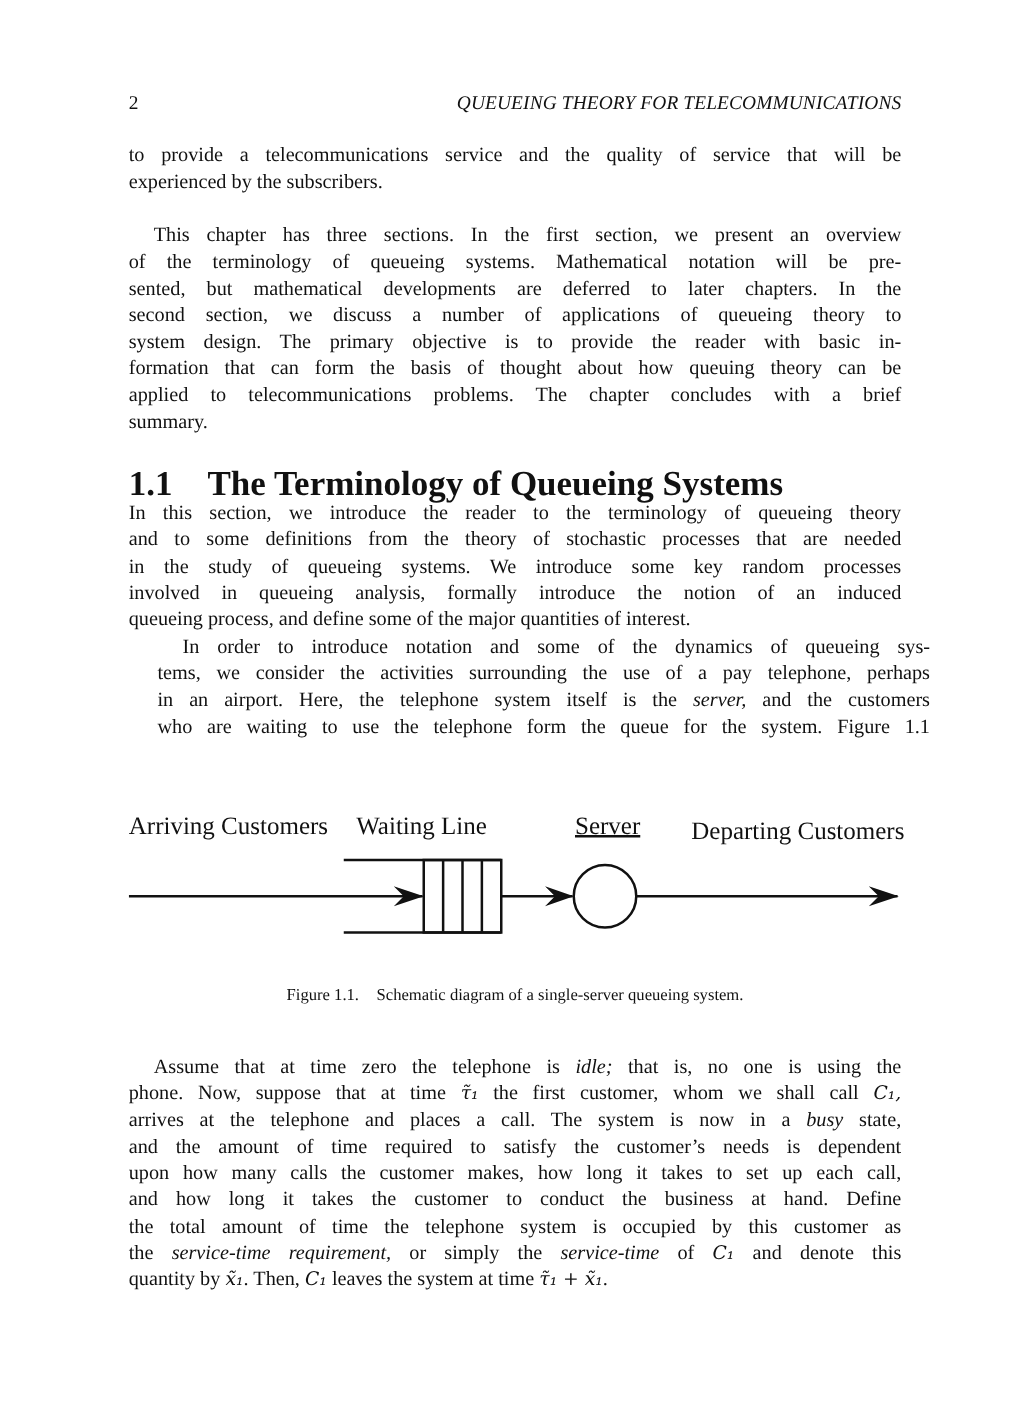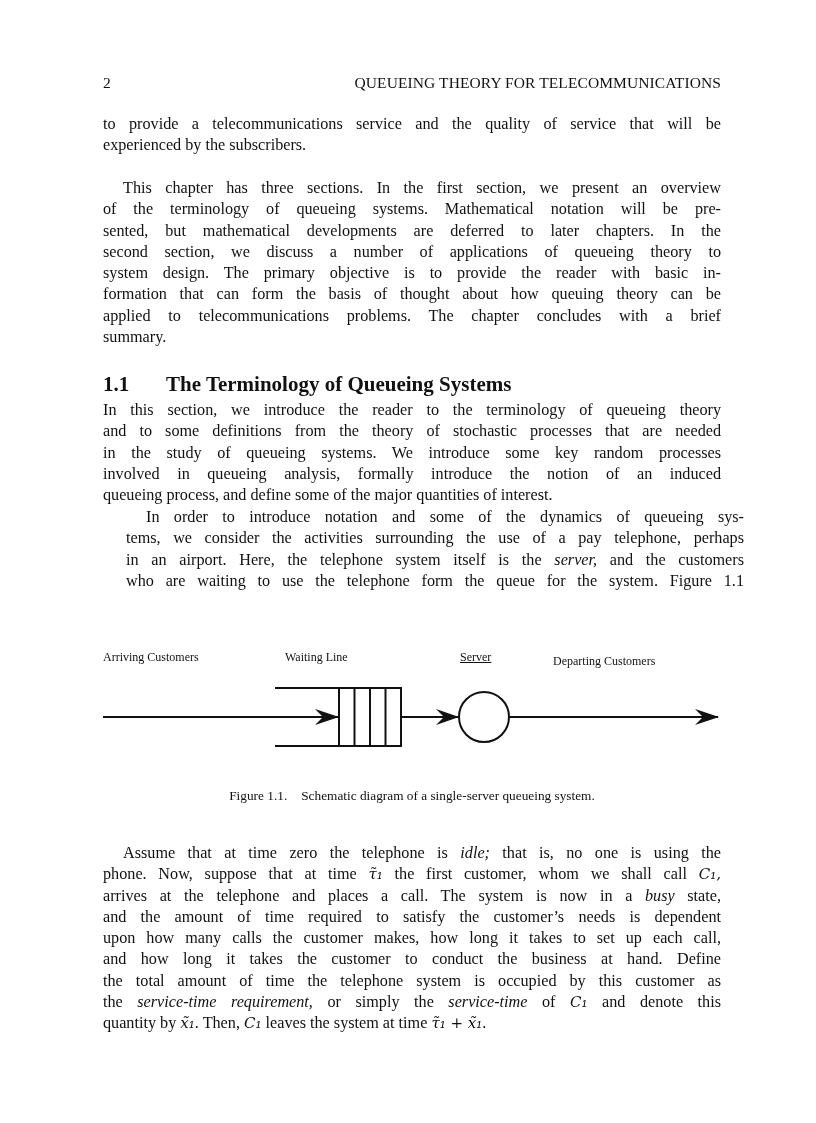--- a/index.html
+++ b/index.html
@@ -2,32 +2,32 @@
 <html><head>
 <meta charset="utf-8">
 <style>
   html, body { margin: 0; padding: 0; background: #ffffff; }
   body { width: 816px; height: 1123px; position: relative; overflow: hidden;
          font-family: "Liberation Serif", "DejaVu Serif", serif; color: #111; }
   .page { position: absolute; left: 103px; top: 0; width: 618px; }
   .running-head { position: absolute; top: 74px; left: 0; width: 618px; height: 22px;
                   font-size: 15.5px; }
   .running-head .pg { position: absolute; left: 0; top: 0; }
-  .running-head .title { position: absolute; right: 0; top: 0; letter-spacing: 0.1px; }
+  .running-head .title { position: absolute; right: 0; top: 0; font-style: italic; letter-spacing: 0.1px; }
   .para { position: absolute; left: 0; width: 618px; font-size: 16.2px; line-height: 21.3px;
           text-align: justify; }
   .para .line { display: block; height: 21.3px; white-space: nowrap; text-align-last: justify; }
   .para .line.last { text-align-last: left; }
   .indent { padding-left: 20px; }
-  .section-heading { position: absolute; left: 0; top: 372px; font-size: 21px; font-weight: bold; }
+  .section-heading { position: absolute; left: 0; top: 372px; font-size: 28px; font-weight: bold; }
   .section-heading .num { display: inline-block; width: 63px; }
   em { font-style: italic; }
   .math { font-style: italic; font-family: "DejaVu Serif", serif; font-size: 15px; }
   .figure { position: absolute; left: 0; top: 650px; width: 625px; height: 100px; }
-  .fig-label { position: absolute; top: 0; font-size: 12px; white-space: nowrap; }
+  .fig-label { position: absolute; top: 0; font-size: 20px; white-space: nowrap; }
   .caption { position: absolute; top: 788px; left: 0; width: 618px; text-align: center; font-size: 13.3px; }
   .caption .fig-num { margin-right: 14px; }
 </style>
 </head>
 <body>
 
 <div class="page">
 
   <div class="running-head">
     <span class="pg">2</span>

